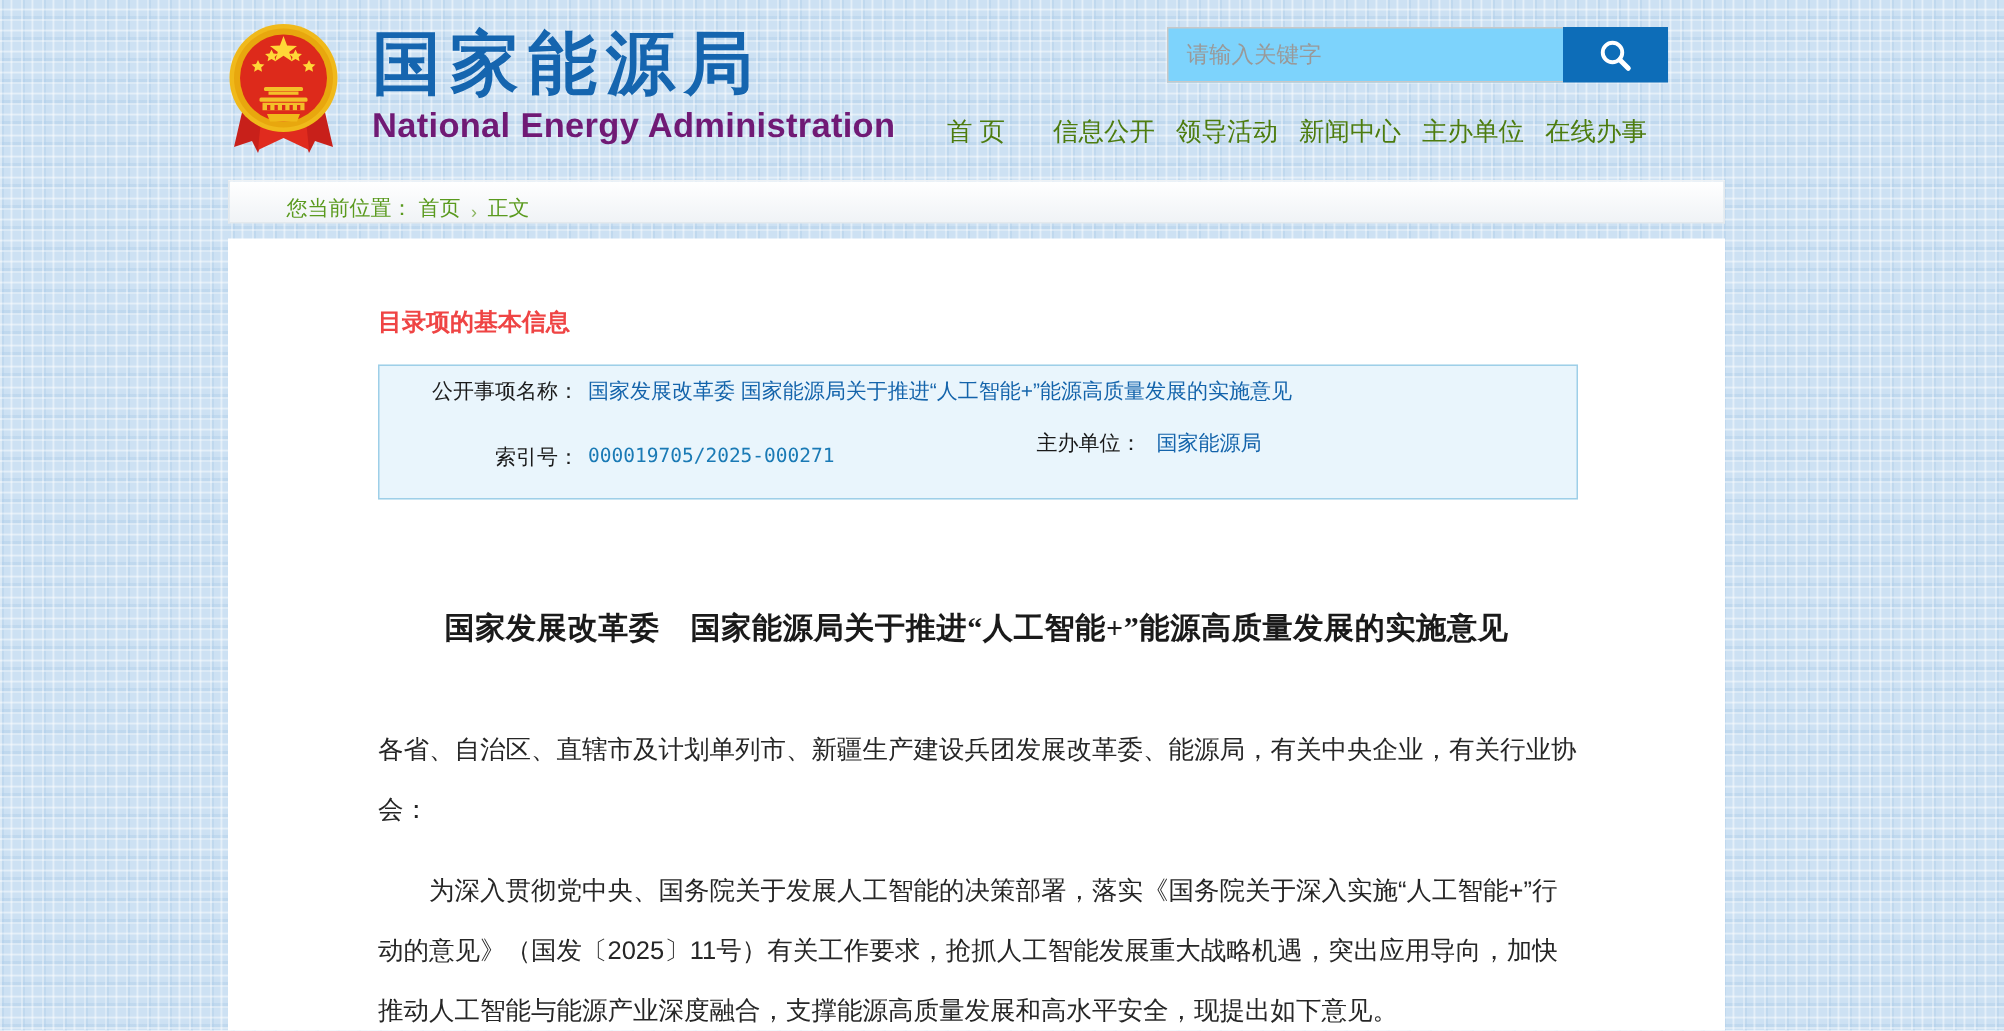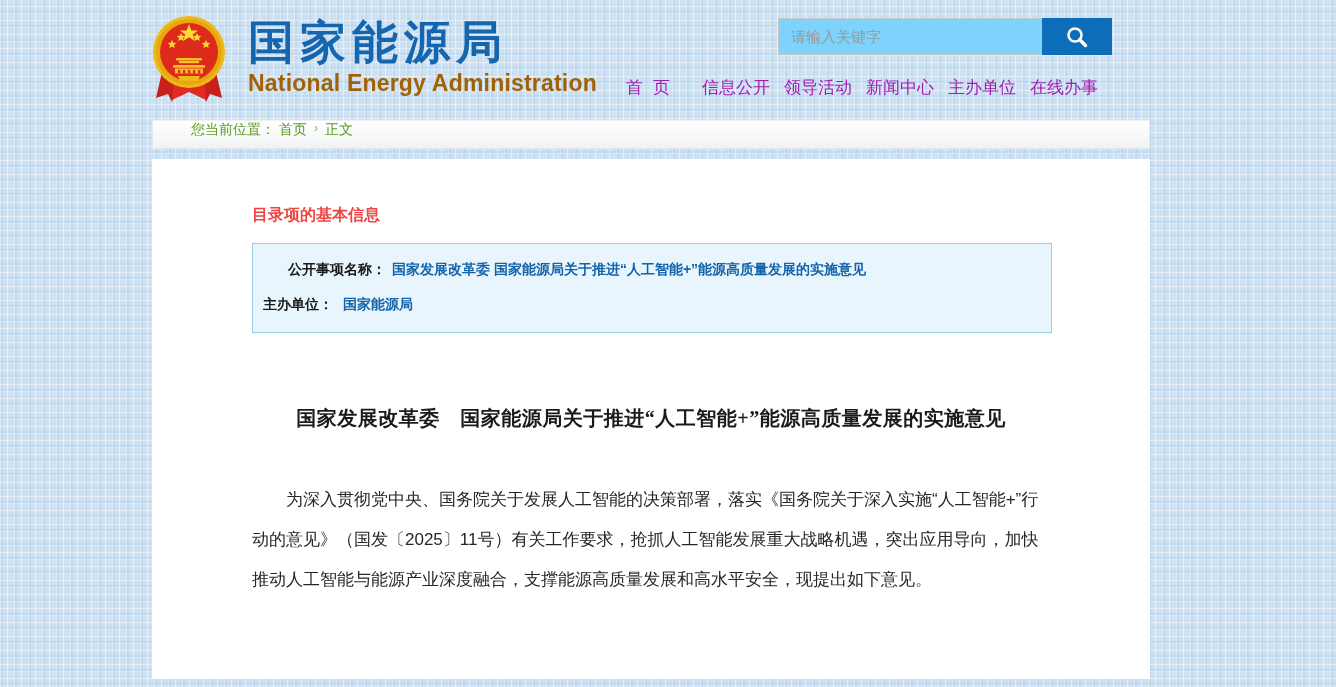--- a/index.html
+++ b/index.html
@@ -16,65 +16,65 @@
     position: relative;
   }
   .container { width: 998px; margin-left: 152px; position: relative; }
 
   
   .header { height: 118px; position: relative; }
   .brand { position: absolute; left: 0; top: 10px; display: flex; align-items: flex-start; }
   .emblem { width: 74px; height: 96px; margin-right: 22px; }
   .brand-text { padding-top: 8px; }
   .site-title { font-size: 46px; font-weight: bold; color: #1565af; letter-spacing: 6px; line-height: 1.05; }
-  .site-subtitle { font-size: 23px; font-weight: bold; color: #a16207; margin-top: 4px; letter-spacing: 0.2px; }
+  .site-subtitle { font-size: 23px; font-weight: bold; color: #701a75; margin-top: 4px; letter-spacing: 0.2px; }
 
   .search-wrap { position: absolute; top: 18px; right: 38px; display: flex; height: 37px; width: 334px; }
   .search-input {
     flex: 1; border: 1px solid #c8c8c8; border-right: none; background: #7dd3fc;
     font-size: 15px; padding: 0 12px; color: #333; outline: none;
     font-family: "Liberation Sans", "DejaVu Sans", sans-serif;
   }
   .search-input::placeholder { color: #999; }
   .search-button {
     width: 70px; background: #0d6db8; border: none; cursor: pointer;
     display: flex; align-items: center; justify-content: center;
   }
 
   .main-nav { position: absolute; top: 76px; right: 45px; display: flex; align-items: center; }
   .nav-item {
-    font-size: 17px; color: #a21caf; text-decoration: none; cursor: pointer;
-    padding: 0 7px; white-space: nowrap; font-family: Liberation Mono, monospace;
+    font-size: 17px; color: #4d7c0f; text-decoration: none; cursor: pointer;
+    padding: 0 7px; white-space: nowrap;
   }
   .nav-item.first { margin-right: 18px; }
 
   
   .breadcrumb-bar {
     margin-top: 2px; height: 29px;
     background: linear-gradient(#ffffff, #f0f3f6);
     border: 1px solid #e4e9ed; border-top-color: #eef2f5;
-    display: flex; align-items: flex-start; padding-left: 38px;
+    display: flex; align-items: flex-end; padding-left: 38px;
     font-size: 14px; color: #5a9a1e;
   }
   .breadcrumb-bar a { color: #5a9a1e; text-decoration: none; cursor: pointer; }
   .crumb-sep { color: #8ab55e; margin: 0 7px; font-size: 12px; }
   .crumb-prefix { margin-right: 4px; }
 
   
   .content-panel {
     margin-top: 10px; background: #ffffff; min-height: 520px;
     padding: 46px 100px 40px 100px;
   }
   .catalog-heading { font-size: 16px; font-weight: bold; color: #ef4444; margin-bottom: 17px; }
 
   .catalog-table {
     background: #e9f5fc; border: 1px solid #9ecfe8; width: 800px;
     padding: 8px 0 10px 0; font-size: 14px;
   }
-  .cat-row { display: flex; align-items: center; min-height: 35px; font-weight: bold; }
+  .cat-row { display: flex; min-height: 35px; }
   .cat-label { width: 133px; text-align: right; color: #1a1a1a; flex-shrink: 0; }
   .cat-value { color: #1464ab; padding-left: 6px; }
   .cat-value.linkish { cursor: pointer; }
   .cat-value.mono { font-family: "DejaVu Sans Mono", "Liberation Mono", monospace; color: #1a7ab5; font-size: 13px; }
   .cat-col1 { width: 428px; display: flex; align-items: center; }
   .cat-label2 { width: 80px; text-align: right; color: #1a1a1a; flex-shrink: 0; }
 
   .doc-title {
     margin-top: 72px; text-align: center; font-family: "Liberation Serif", "DejaVu Serif", serif;
     font-size: 20px; font-weight: bold; color: #1a1a1a; letter-spacing: 0.5px;
@@ -159,24 +159,29 @@
 
   <div class="content-panel">
     <div class="catalog-heading">目录项的基本信息</div>
 
     <div class="catalog-table">
       <div class="cat-row">
         <div class="cat-label">公开事项名称：</div>
         <div class="cat-value linkish">国家发展改革委 国家能源局关于推进“人工智能+”能源高质量发展的实施意见</div>
       </div>
       <div class="cat-row">
+        <div class="cat-col1">
+          <div class="cat-label">索引号：</div>
+          <div class="cat-value mono">000019705/2025-000271</div>
+        </div>
         <div class="cat-label2">主办单位：</div>
         <div class="cat-value linkish" style="padding-left:10px;">国家能源局</div>
       </div>
     </div>
 
     <div class="doc-title">国家发展改革委　国家能源局关于推进“人工智能+”能源高质量发展的实施意见</div>
 
     <div class="doc-body">
+      <p>各省、自治区、直辖市及计划单列市、新疆生产建设兵团发展改革委、能源局，有关中央企业，有关行业协会：</p>
       <p class="indent">为深入贯彻党中央、国务院关于发展人工智能的决策部署，落实《国务院关于深入实施“人工智能+”行动的意见》（国发〔2025〕11号）有关工作要求，抢抓人工智能发展重大战略机遇，突出应用导向，加快推动人工智能与能源产业深度融合，支撑能源高质量发展和高水平安全，现提出如下意见。</p>
     </div>
   </div>
 </div>
 
 </body></html>

